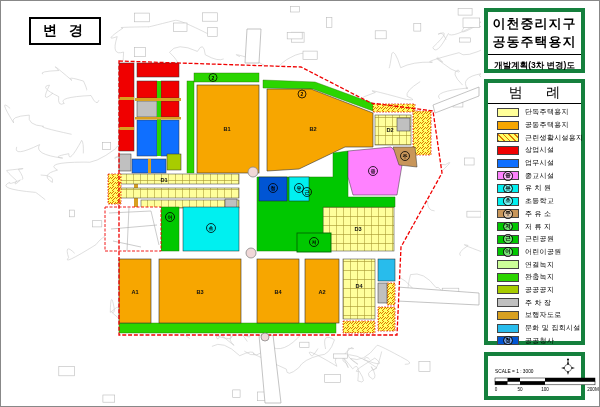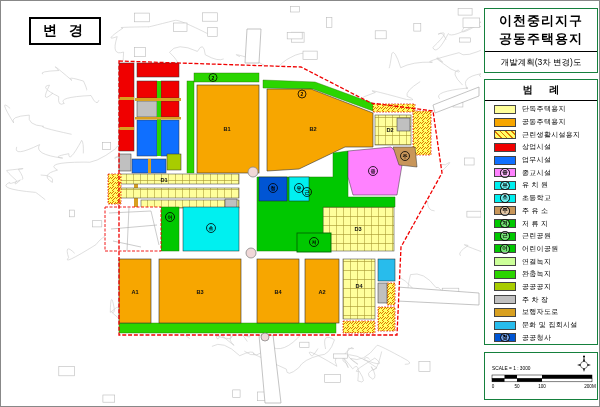--- a/index.html
+++ b/index.html
@@ -3,28 +3,28 @@
 <meta charset="utf-8">
 <style>
   html,body{margin:0;padding:0;background:#e8e8e8;font-family:"Liberation Sans","DejaVu Sans",sans-serif;}
   #stage{position:relative;width:600px;height:407px;background:#fff;border:1px solid #888;box-sizing:border-box;overflow:hidden;}
   #map{position:absolute;left:0;top:0;}
   svg text{font-family:"Liberation Sans","DejaVu Sans",sans-serif;}
   .mlabel{font-size:5.6px;font-weight:700;fill:#111;text-anchor:middle;}
   .mmark{font-size:5px;font-weight:700;fill:#000;text-anchor:middle;}
   #change-box{position:absolute;left:28px;top:16px;background:#fff;border:2px solid #000;
     padding:3px 12px;font-size:14px;font-weight:700;letter-spacing:4px;white-space:pre;}
-  .pbox{position:absolute;left:483px;width:114px;border:1px solid #15803d;background:#fff;box-sizing:border-box;}
+  .pbox{position:absolute;left:483px;width:101px;border:4px solid #15803d;background:#fff;box-sizing:border-box;}
   #title-box{top:7px;height:65px;}
   #title-main{height:42px;display:flex;flex-direction:column;align-items:center;justify-content:center;
     font-size:13px;font-weight:700;letter-spacing:1px;line-height:1.4;border-bottom:1px solid #000;}
-  #title-sub{height:21px;display:flex;align-items:center;justify-content:center;font-size:8.5px;font-weight:400;}
+  #title-sub{height:21px;display:flex;align-items:center;justify-content:center;font-size:8.5px;font-weight:700;}
   #legend-box{top:78px;height:266px;}
   #legend-head{height:20px;border-bottom:1px solid #000;display:flex;align-items:center;justify-content:center;
-    font-size:10px;font-weight:700;white-space:pre;}
+    font-size:14px;font-weight:400;white-space:pre;}
   #legend-items{padding-top:2px;}
   .lrow{height:12.7px;display:flex;align-items:center;padding-left:9px;}
   .chip{width:22px;height:9px;border:1px solid #444;box-sizing:border-box;flex:0 0 auto;
     display:flex;align-items:center;justify-content:center;}
   .chip .mark{width:7.5px;height:7.5px;border:0.5px solid #000;border-radius:50%;font-size:5.5px;font-weight:700;
     line-height:7px;text-align:center;color:#000;background:rgba(255,255,255,.45);}
   .llabel{font-size:7px;margin-left:6px;color:#000;white-space:nowrap;letter-spacing:0.3px;}
   #scale-box{top:351px;height:48px;}
   #scale-text{position:absolute;left:7px;top:13px;font-size:4.8px;color:#000;}
   #compass{position:absolute;right:5px;top:2px;}

